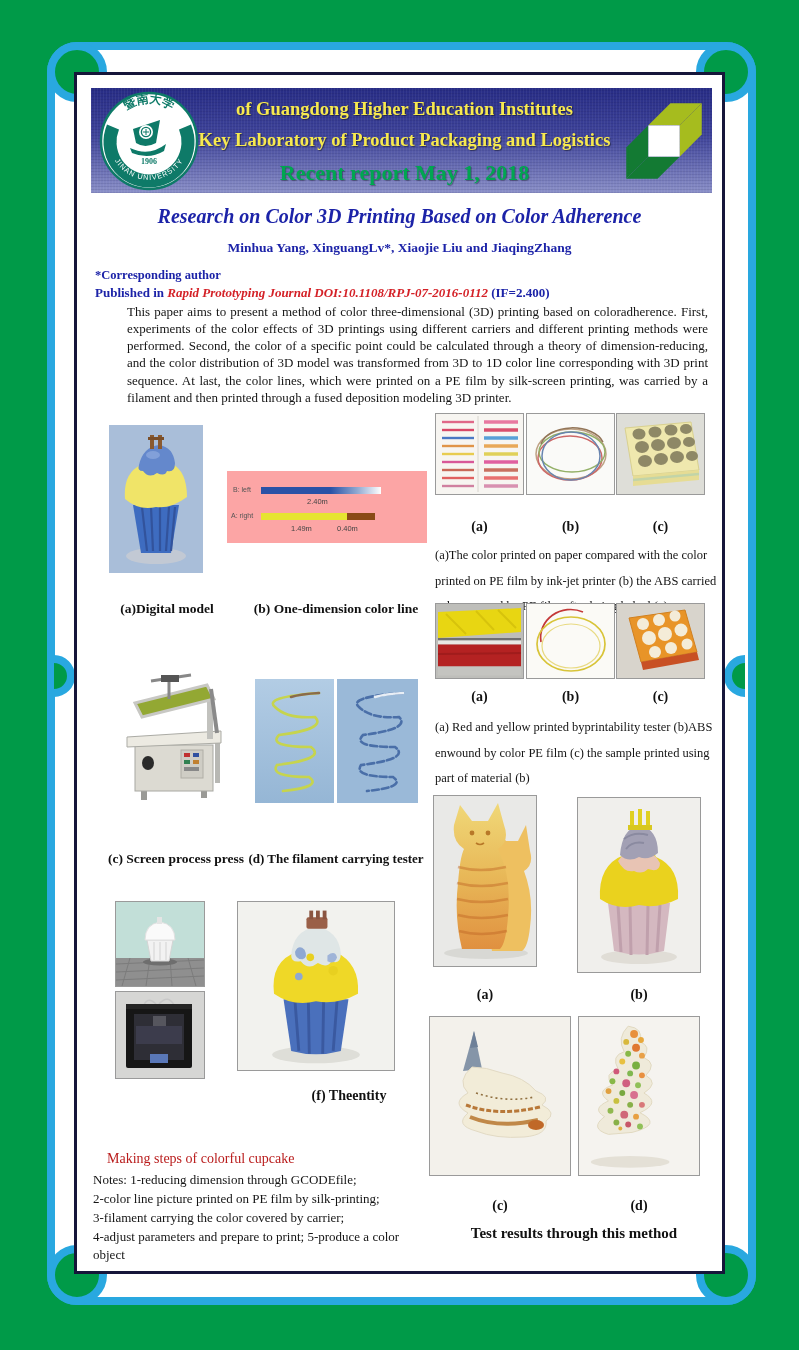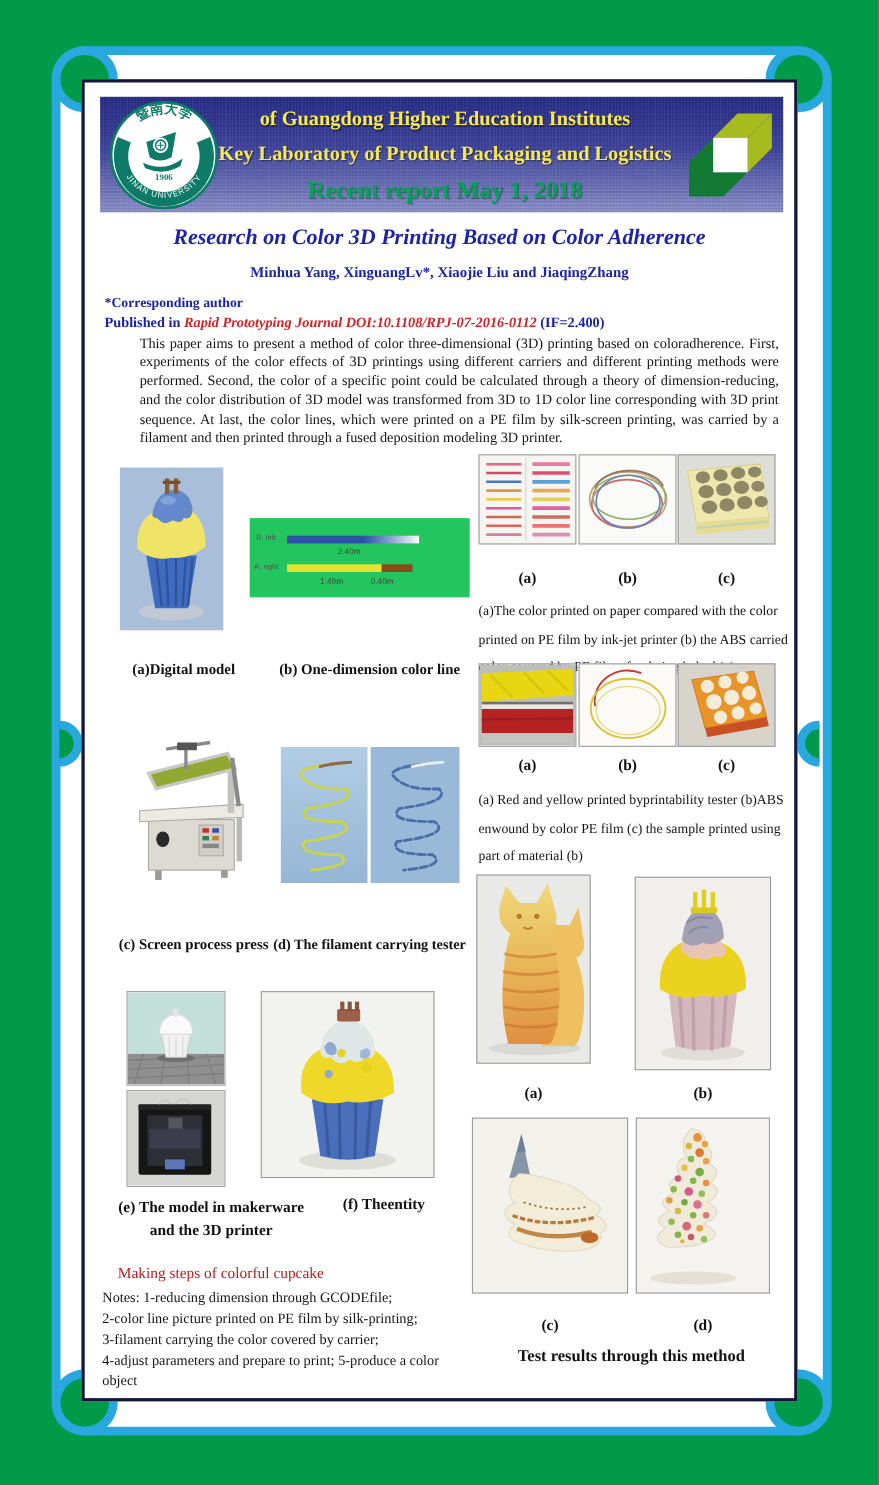--- a/index.html
+++ b/index.html
@@ -44,21 +44,21 @@
   .cap{position:absolute;font-weight:bold;font-size:13.5px;color:#111;text-align:center;white-space:nowrap;}
   .lab{position:absolute;font-weight:bold;font-size:14px;color:#111;text-align:center;}
   .rcap{position:absolute;font-size:12.5px;line-height:2.05;color:#141414;text-align:left;}
   .notes{position:absolute;left:16px;top:1096px;width:334px;font-size:13px;line-height:1.45;color:#141414;}
   .notes .nt{white-space:nowrap;}
   .mktitle{position:absolute;left:30px;top:1076px;width:310px;text-align:left;
            font-weight:normal;font-size:14px;color:#b91c1c;}
   .testres{position:absolute;left:352px;top:1150px;width:290px;text-align:center;
            font-weight:bold;font-size:15px;color:#111;}
   
-  .clfig{position:absolute;left:150px;top:396px;width:200px;height:72px;background:#22c55e;}
+  .clfig{position:absolute;left:150px;top:396px;width:200px;height:72px;background:#fca5a5;}
   .cl-lab{position:absolute;font-size:7px;color:#555;font-family:"Liberation Sans",sans-serif;}
   .cl-val{position:absolute;font-size:7.5px;color:#444;font-family:"Liberation Sans",sans-serif;}
   .bluebar{position:absolute;left:34px;top:16px;width:120px;height:7px;
       background:linear-gradient(90deg,#2A52A6 0%,#2A52A6 58%,#8FA8D0 80%,#ffffff 100%);}
   .yellowbar{position:absolute;left:34px;top:42px;width:86px;height:7px;background:#E6E432;}
   .brownbar{position:absolute;left:120px;top:42px;width:28px;height:7px;background:#8A4A16;}
 </style>
 </head>
 <body>
 
@@ -228,24 +228,20 @@
         <circle cx="72" cy="58" r="4" fill="#E8D020"></circle>
           <circle cx="96" cy="72" r="5" fill="#E8D020"></circle>
         <circle cx="60" cy="78" r="4" fill="#8FA8D2"></circle>
         <rect x="68" y="16" width="22" height="12" rx="2" fill="#9A6048"></rect>
         <rect x="71" y="9" width="4" height="9" fill="#8A5540"></rect>
           <rect x="78" y="9" width="4" height="9" fill="#8A5540"></rect>
           <rect x="85" y="9" width="4" height="9" fill="#8A5540"></rect>
       </svg>
     </div>
 
-    <div class="cap" style="left:10px;top:1013px;width:210px;line-height:1.5;font-size:14px;">
-      <div>(e) The model in makerware</div>
-      <div>and the 3D printer</div>
-    </div>
     <div class="cap" style="left:212px;top:1013px;width:120px;font-size:14px;">(f) Theentity</div>
 
     <div class="mktitle">Making steps of colorful cupcake</div>
     <div class="notes">
       <div class="nt">Notes: 1-reducing dimension through GCODEfile;</div>
       <div class="nt">2-color line picture printed on PE film by silk-printing;</div>
       <div class="nt">3-filament carrying the color covered by carrier;</div>
       <div class="nt">4-adjust parameters and prepare to print; 5-produce a color</div>
       <div class="nt">object</div>
     </div>

